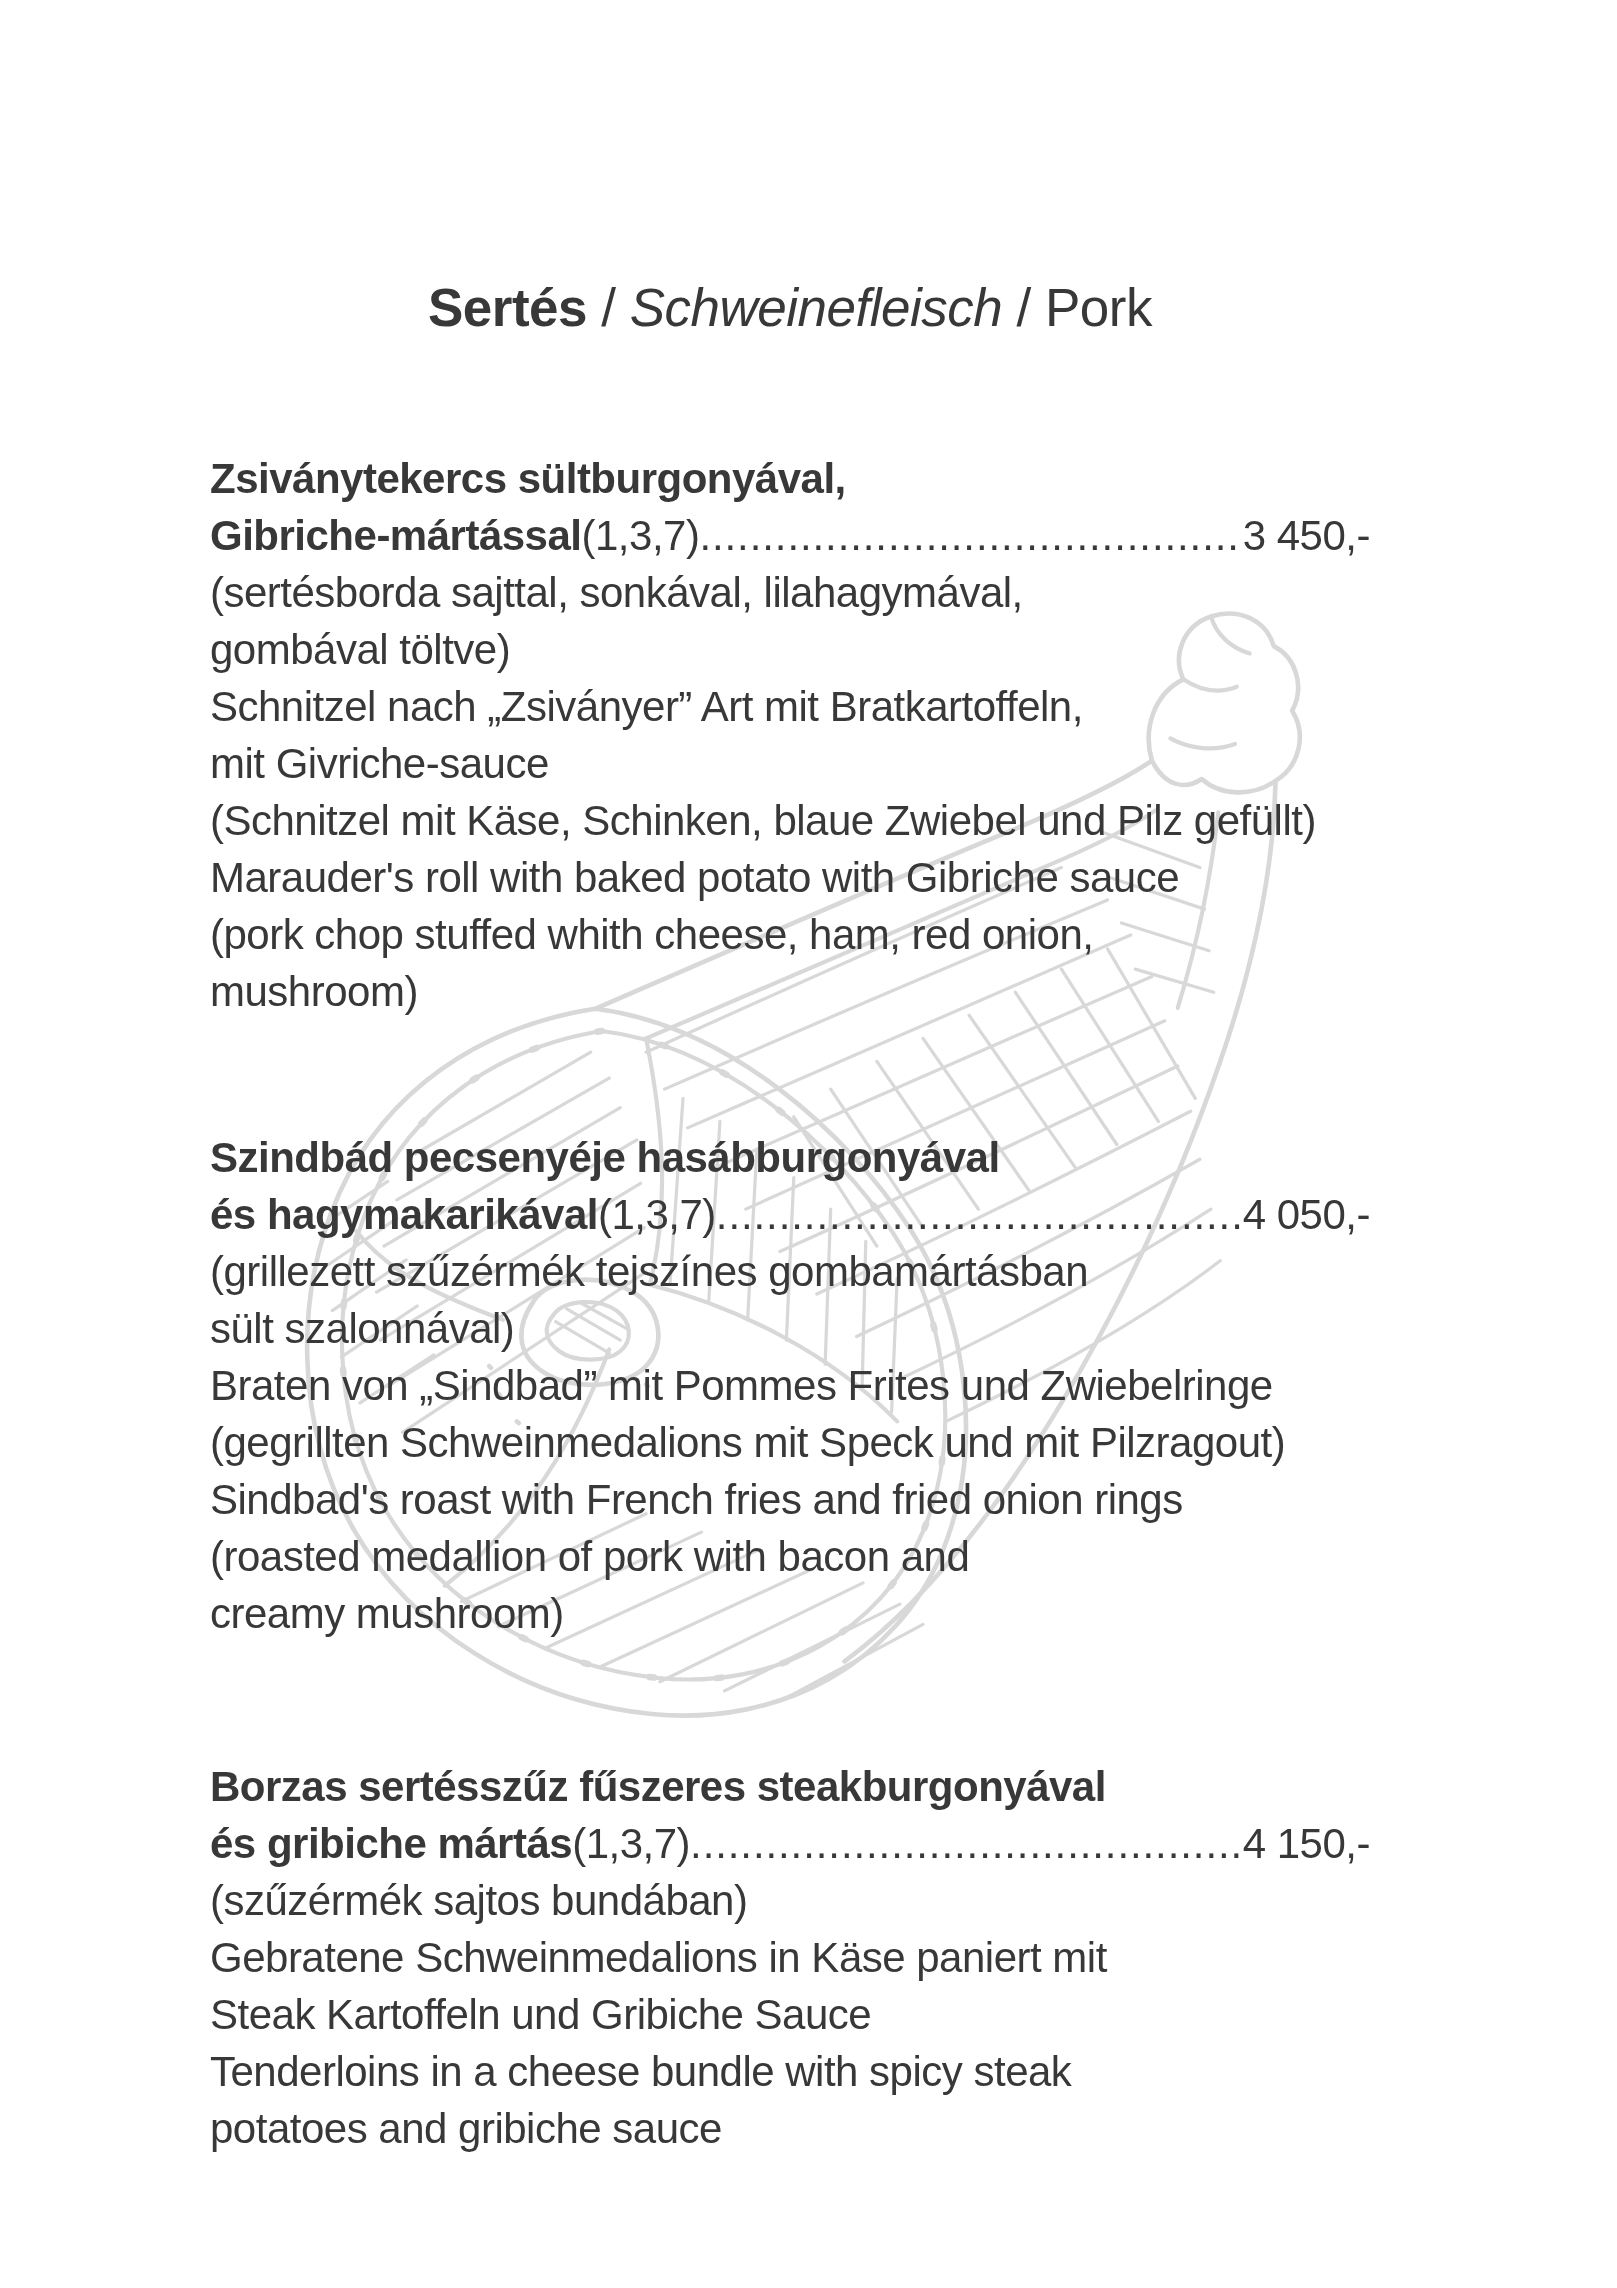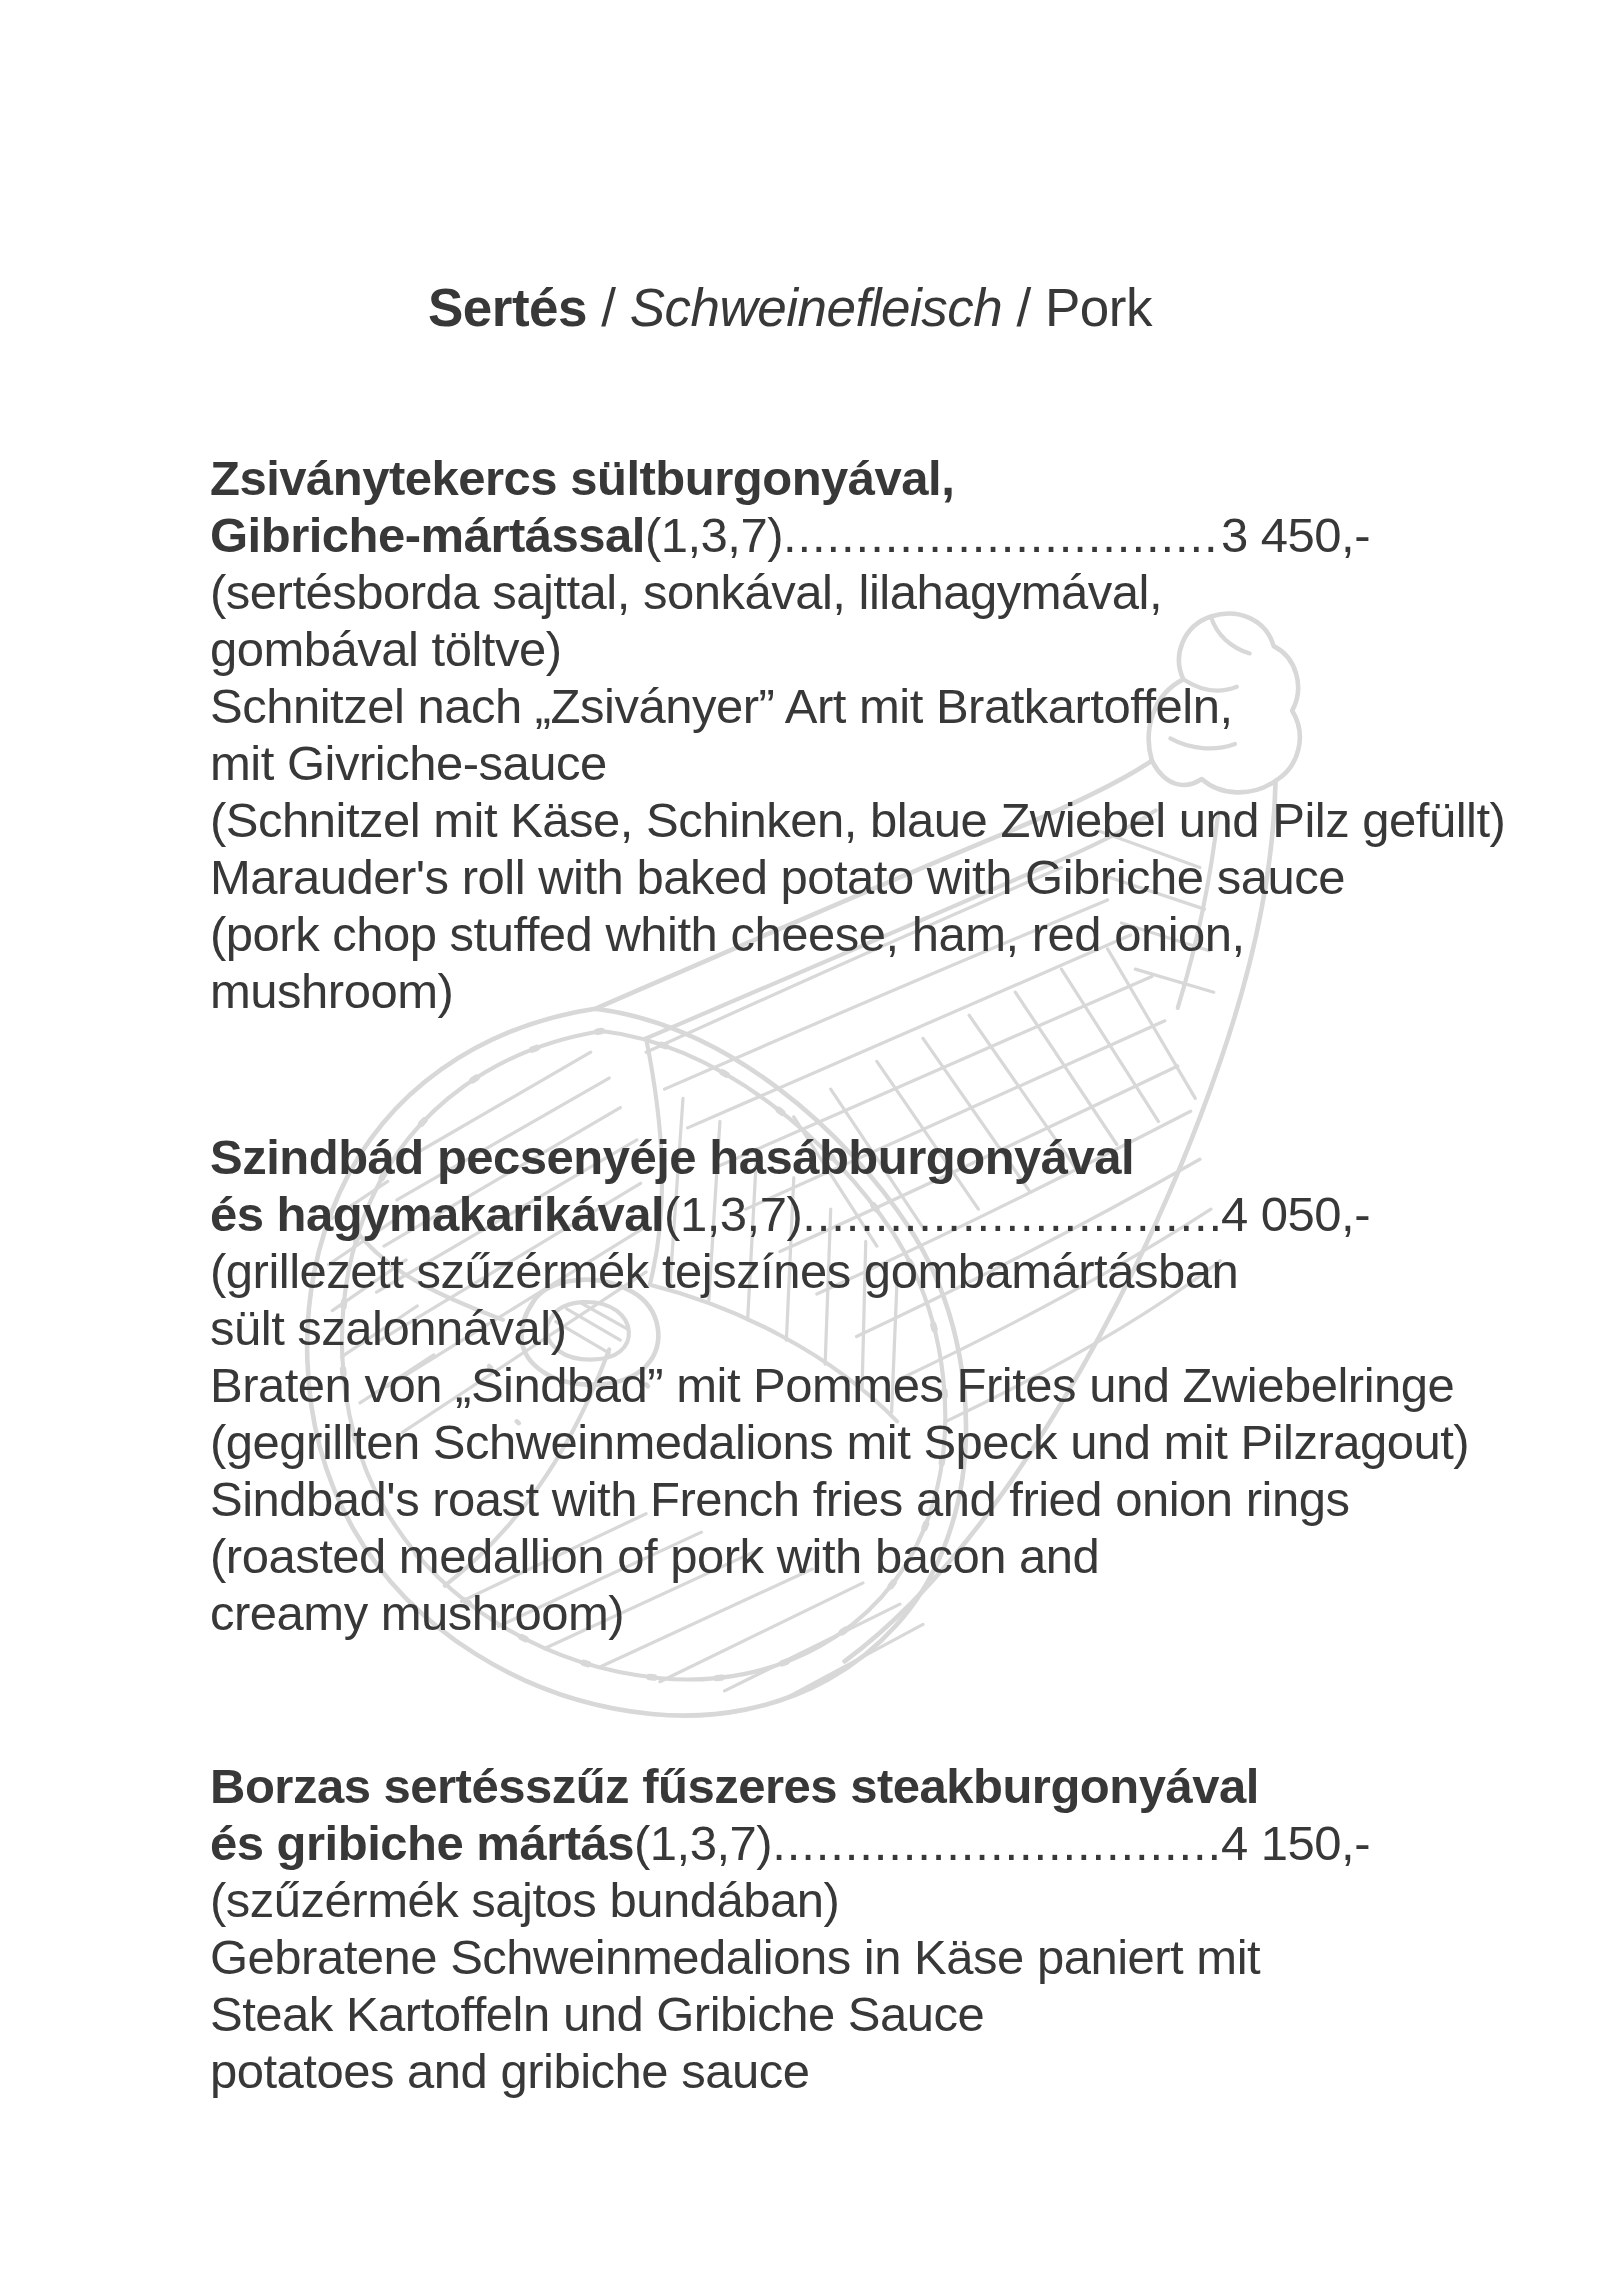--- a/index.html
+++ b/index.html
@@ -26,21 +26,21 @@
     text-align:center;
     font-size:53px;
     letter-spacing:-0.5px;
     white-space:nowrap;
   }
   .title .t-bold   { font-weight:bold; }
   .title .t-italic { font-style:italic; }
   .content {
     position:absolute;
     left:210px; top:450px; width:1160px;
-    font-size:49px;
+    font-size:42px;
     line-height:57px;
     letter-spacing:-0.5px;
   }
   .item-1 { margin-bottom:109px; }
   .item-2 { margin-bottom:116px; }
   .line { white-space:nowrap; }
   .bold   { font-weight:bold; }
   .italic { }
   .price-line {
     display:flex;
@@ -150,18 +150,19 @@
       <div class="line bold">Borzas sertésszűz fűszeres steakburgonyával</div>
       <div class="line price-line">
         <span class="name-part">és gribiche mártás</span>
           <span class="allergens"> (1,3,7)</span>
           <span class="leader">................................................................................................................................................................</span>
           <span class="price">4 150,-</span>
       </div>
       <div class="line">(szűzérmék sajtos bundában)</div>
       <div class="line italic">Gebratene Schweinmedalions in Käse paniert mit</div>
       <div class="line italic">Steak Kartoffeln und Gribiche Sauce</div>
+      <div class="line">Tenderloins in a cheese bundle with spicy steak</div>
       <div class="line">potatoes and gribiche sauce</div>
     </div>
 
   </div>
 </div>
 
 
 </body></html>

